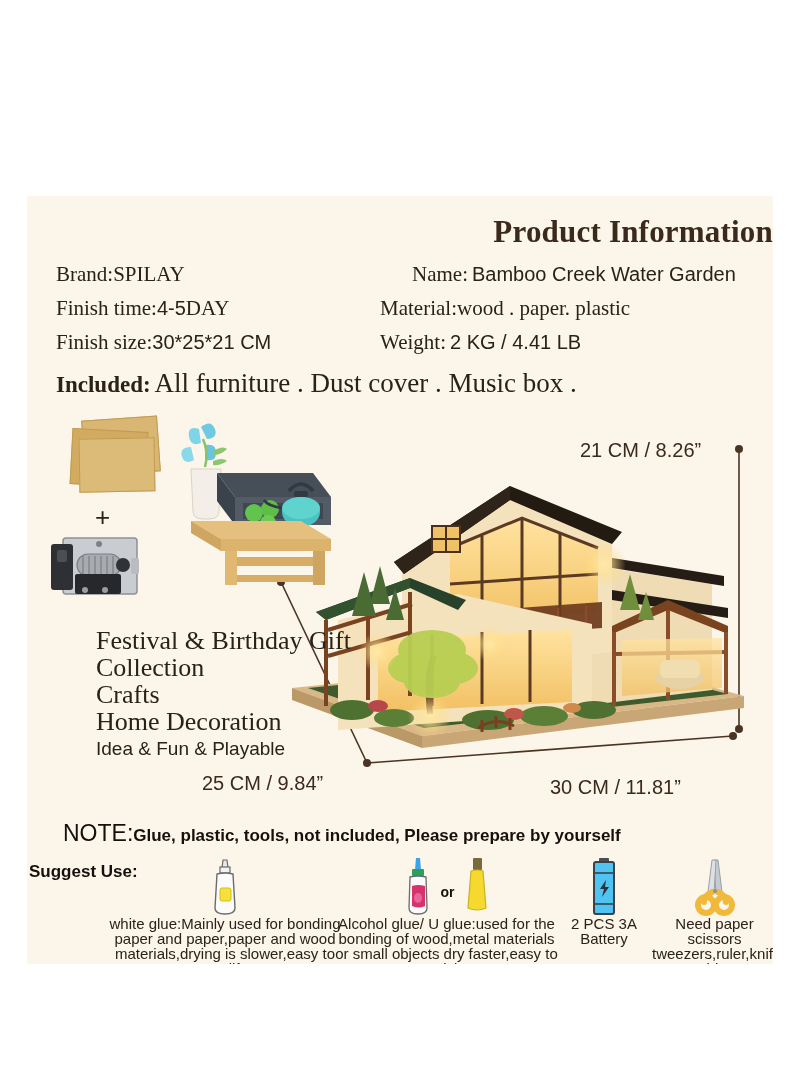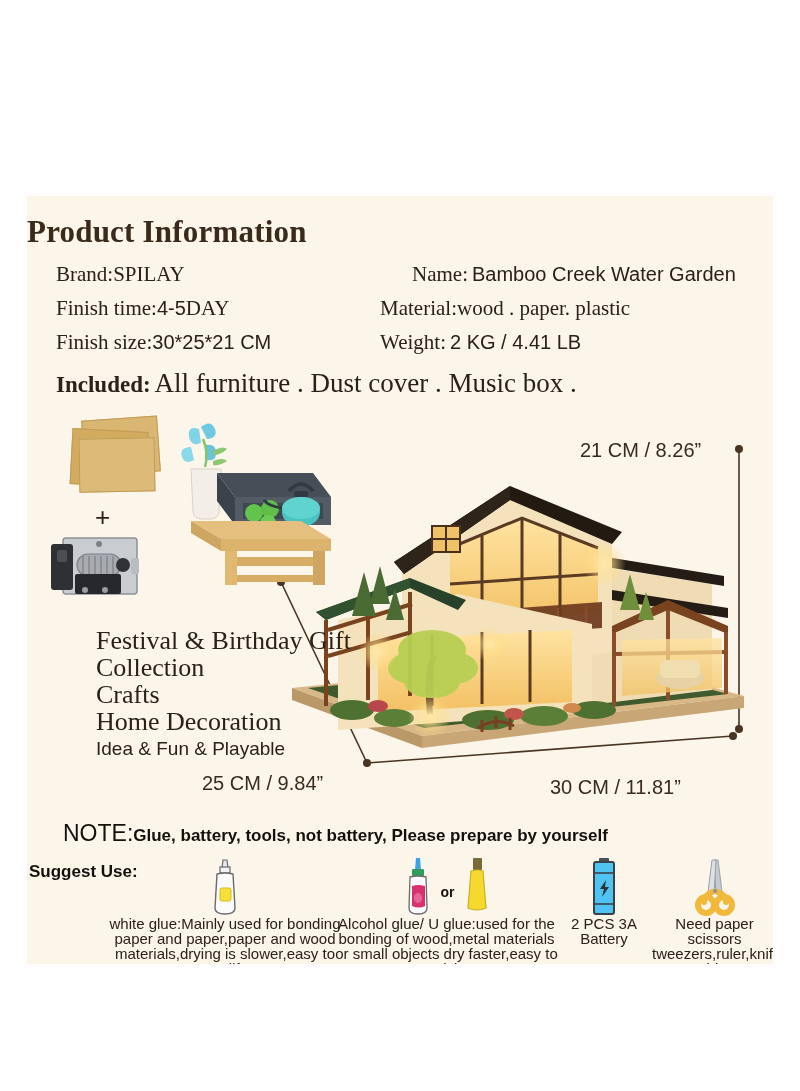--- a/index.html
+++ b/index.html
@@ -24,21 +24,21 @@
     height: 768px;
     background: #fbf5ea;
     overflow: hidden;
   }
 
   
   .title {
     position: absolute;
     left: 0; top: 18px;
     width: 746px;
-    text-align: left;
+    text-align: right;
     font-family: "Liberation Serif", serif;
     font-weight: bold;
     font-size: 31px;
     color: #3a2a1c;
     letter-spacing: .2px;
   }
 
   
   .spec {
     position: absolute;
@@ -475,21 +475,21 @@
 
   <ul id="usage-list">
     <li>Festival &amp; Birthday Gift</li>
     <li>Collection</li>
     <li>Crafts</li>
     <li>Home Decoration</li>
     <li class="sans">Idea &amp; Fun &amp; Playable</li>
   </ul>
 
   <div id="note">
-    <span class="lbl">NOTE:</span><span class="val">Glue, battery, tools, not battery, Please prepare by yourself</span>
+    <span class="lbl">NOTE:</span><span class="val">Glue, plastic, tools, not included, Please prepare by yourself</span>
   </div>
 
   <div id="suggest-label">Suggest Use:</div>
 
   <div class="sug-col" id="col-white-glue">
     <div class="sug-icons">
       <svg width="34" height="58" viewBox="0 0 34 58">
         <path d="M15 2 l4 0 l1 8 l-6 0 z" fill="#e8e8e8" stroke="#6b6b6b" stroke-width="1.2"></path>
         <rect x="12" y="9" width="10" height="6" fill="#f2f2f2" stroke="#6b6b6b" stroke-width="1.2"></rect>
         <path d="M9 16 q8 -2 16 0 l2 34 q0 6 -10 6 q-10 0 -10 -6 z" fill="#fbfbfb" stroke="#6b6b6b" stroke-width="1.4"></path>

